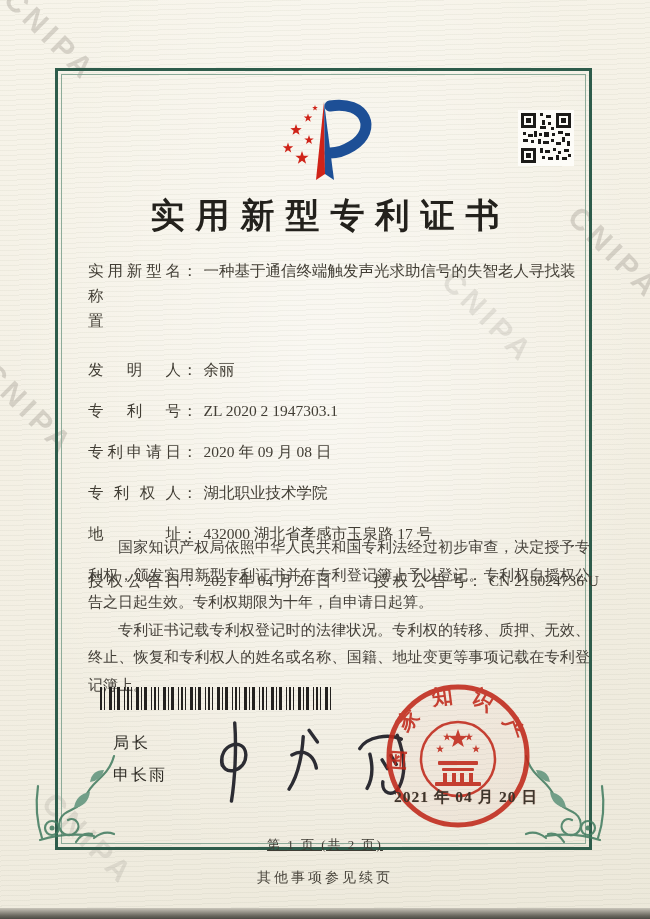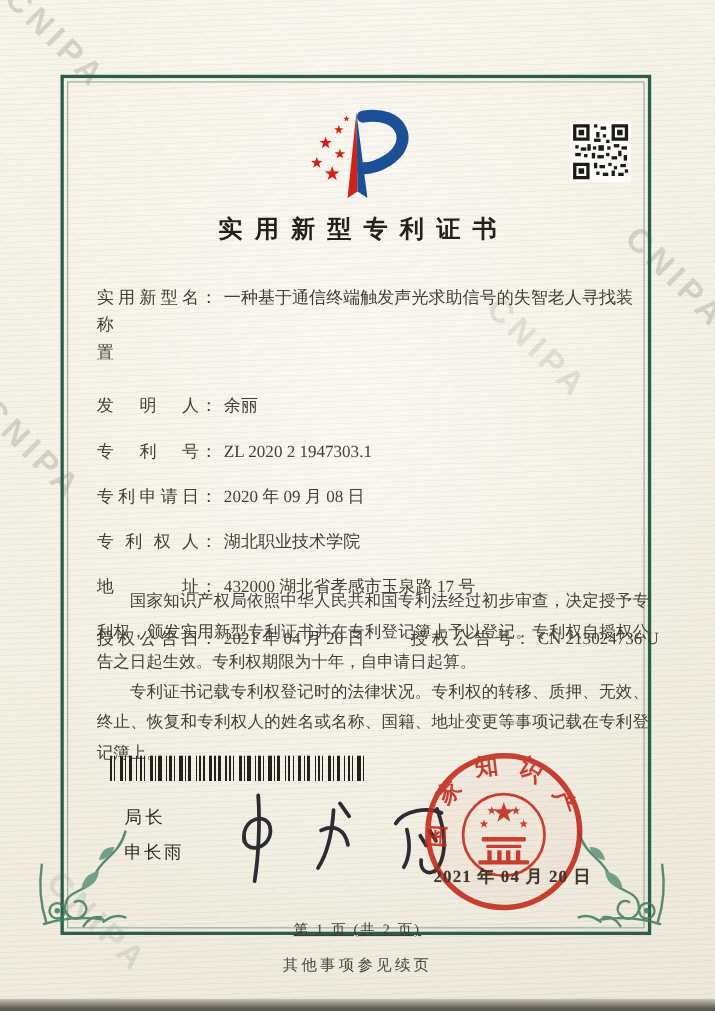--- a/index.html
+++ b/index.html
@@ -31,21 +31,21 @@
     border:3px solid #2e5c4b; box-sizing:border-box;
   }
   .frame::after{
     content:""; position:absolute; inset:3px; border:1px solid #8cab99; pointer-events:none;
   }
   .cert-no{position:absolute; left:90px; top:99px; font-size:15px; letter-spacing:2px; color:#4d4a42;}
   .qr{position:absolute; left:518px; top:110px;}
   .logo{position:absolute; left:278px; top:96px;}
   .title{
     position:absolute; left:0; top:193px; width:100%; text-align:center;
-    font-size:22px; font-weight:bold; letter-spacing:11px; color:#23211c; text-indent:11px;
+    font-size:34px; font-weight:bold; letter-spacing:11px; color:#23211c; text-indent:11px;
   }
   .fields{position:absolute; left:88px; top:258px; right:65px; font-size:15.5px; color:#423e35;}
   .frow{line-height:25px; margin-bottom:16px; white-space:nowrap;}
   .frow.first{margin-bottom:24px; white-space:normal;}
   .frow.last{margin-bottom:0; margin-top:22px;}
   .flabel{
     display:inline-block; width:94px; text-align:justify; text-align-last:justify;
     vertical-align:top; letter-spacing:1px;
   }
   .fcolon{margin-right:6px;}

